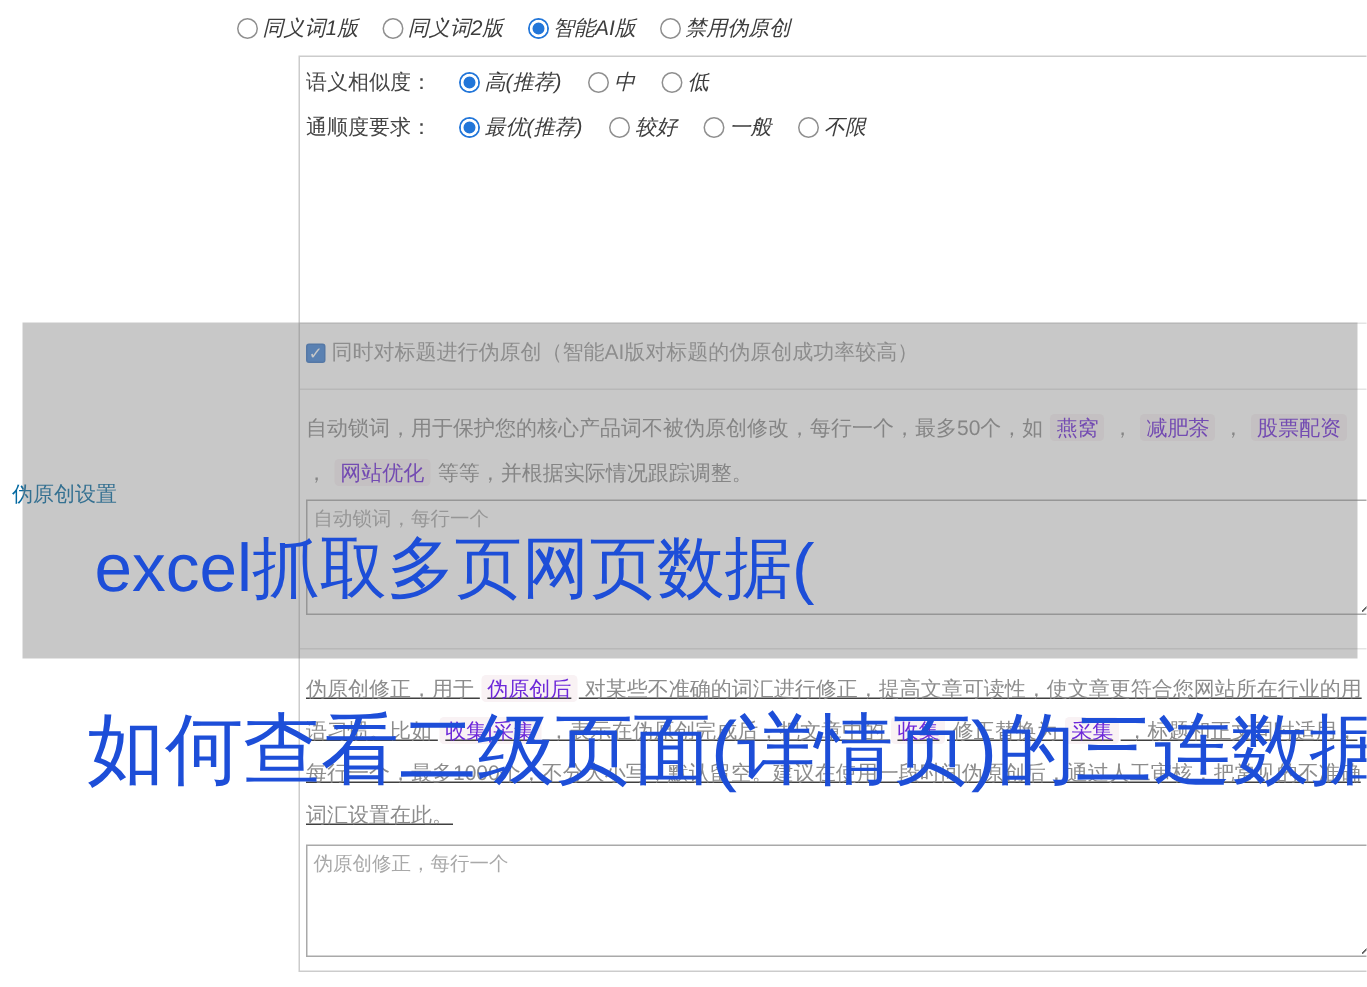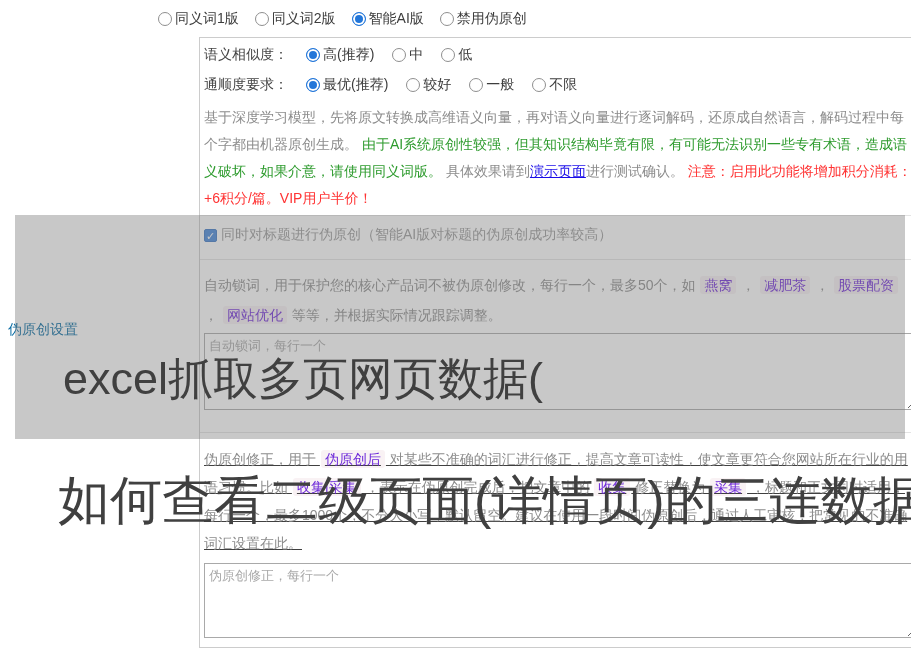--- a/index.html
+++ b/index.html
@@ -6,21 +6,21 @@
   html,body { margin:0; padding:0; }
   body {
     width: 911px; height: 658px; position: relative; overflow: hidden;
     background: #fff;
     font-family: "Liberation Sans", "DejaVu Sans", sans-serif;
     font-size: 14px; color: #404040;
   }
   
   .mode-row { position:absolute; left:158px; top:10px; display:flex; gap:16px; align-items:center; }
   
-  .radio-item { display:inline-flex; align-items:center; gap:3px; cursor:default; color:#3d3d3d; }
+  .radio-item { display:inline-flex; align-items:center; gap:3px; cursor:default; color:#3d3d3d;font-style:italic; }
   .radio { width:14px; height:14px; border-radius:50%; border:1px solid #8f8f8f; background:#fff; flex:0 0 auto; }
   .radio.checked { border-color:#2276d9; background:#2276d9; box-shadow: inset 0 0 0 2px #fff; }
   
   .panel { position:absolute; left:199px; top:37px; width:722px; height:611px;
            border:1px solid #ccc; background:#fff; }
   .prow { position:absolute; left:4px; display:flex; gap:18px; align-items:center; color:#444; }
   .row-sim { top:8px; }
   .row-flu { top:38px; }
   .desc { position:absolute; left:4px; width:708px; }
   .ai-desc { top:66px; line-height:27px; }
@@ -42,21 +42,21 @@
     resize: both; outline:none;
   }
   textarea::placeholder { color:#a9a9a9; }
   .ta-lock { top:295px; height:77px; }
   .ta-fix  { top:525px; height:75px; }
   
   .overlay { position:absolute; left:15px; top:215px; width:890px; height:224px;
              background: rgba(125,125,125,0.42); z-index:5; pointer-events:none; }
   .side-label { position:absolute; left:8px; top:321px; color:#0369a1; font-size:14px; }
   
-  .wm { position:absolute; color:#404040; z-index:10; white-space:nowrap; line-height:1.05; }
+  .wm { position:absolute; color:#1d4ed8; z-index:10; white-space:nowrap; line-height:1.05; }
   .wm1 { left:63px; top:355px; font-size:45px; }
   .wm2 { left:58px; top:473px; font-size:52px; }
 </style>
 </head>
 <body>
 
 <div class="mode-row">
     <span class="radio-item">
       <span class="radio"></span>
       <span>同义词1版</span>
@@ -110,21 +110,20 @@
           <span class="radio"></span>
           <span>一般</span>
         </span>
         <span class="radio-item">
           <span class="radio"></span>
           <span>不限</span>
         </span>
       </span>
   </div>
 
-  <div class="desc ai-desc"><span class="seg-plain">基于深度学习模型，先将原文转换成高维语义向量，再对语义向量进行逐词解码，还原成自然语言，解码过程中每个字都由机器原创生成。 </span><span class="seg-green">由于AI系统原创性较强，但其知识结构毕竟有限，有可能无法识别一些专有术语，造成语义破坏，如果介意，请使用同义词版。</span><span class="seg-plain"> 具体效果请到</span><span class="seg-link">演示页面</span><span class="seg-plain">进行测试确认。 </span><span class="seg-red">注意：启用此功能将增加积分消耗：+6积分/篇。VIP用户半价！</span></div>
 
   <div class="hr hr1"></div>
 
   <div class="checkbox-row">
     <span class="checkbox">✓</span>
     <span>同时对标题进行伪原创（智能AI版对标题的伪原创成功率较高）</span>
   </div>
 
   <div class="hr hr2"></div>
 

